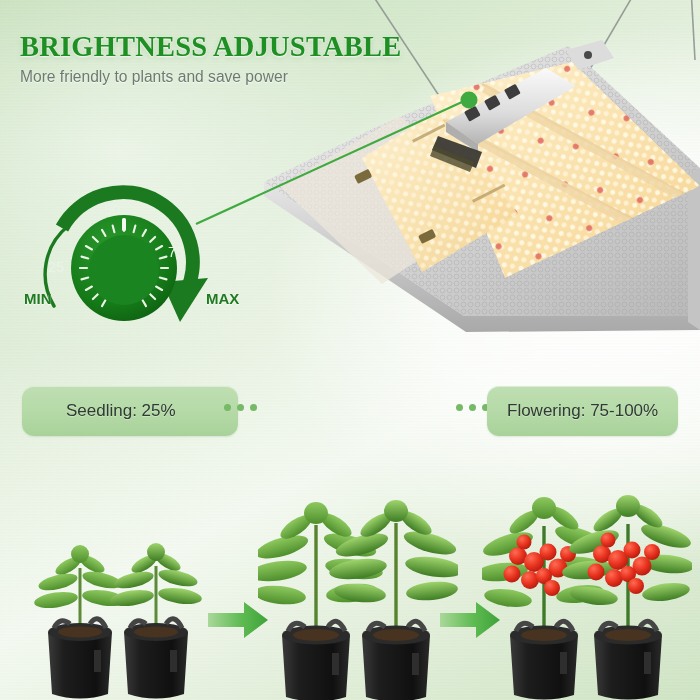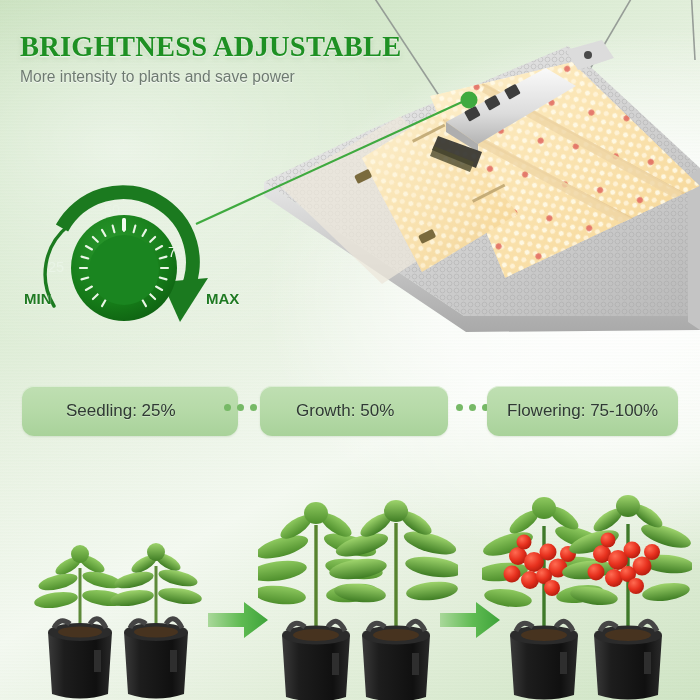--- a/index.html
+++ b/index.html
@@ -204,21 +204,21 @@
     </svg>
   </div>
 
   <svg class="layer" style="z-index:19;" width="700" height="700" viewBox="0 0 700 700">
     <line x1="196" y1="224" x2="462" y2="102" stroke="#3faa3f" stroke-width="2.1"></line>
     <circle cx="469" cy="100" r="8.5" fill="#3faa3f"></circle>
   </svg>
 
   <div id="headline">
     <div id="title">BRIGHTNESS ADJUSTABLE</div>
-    <div class="sub" id="sub2">More intensity to plants and save power</div>
+    <div class="sub" id="sub2">More friendly to plants and save power</div>
   </div>
 
   <div id="dial-wrap">
     <svg id="dial-svg" width="270" height="165" viewBox="0 0 270 165">
       <defs>
         <radialGradient id="knobG" cx="40%" cy="32%" r="75%">
           <stop offset="0%" stop-color="#2b9a2e"></stop>
           <stop offset="70%" stop-color="#157a18"></stop>
           <stop offset="100%" stop-color="#0e5f11"></stop>
         </radialGradient>
@@ -271,23 +271,20 @@
 
   <div id="pill-row">
     <div class="pill" id="pill1">
       <span>Seedling: 25%</span>
     </div>
     <div class="dots" id="dots1">
       <i></i>
         <i></i>
         <i></i>
     </div>
-    <div class="pill" id="pill2">
-      <span>Growth: 50%</span>
-    </div>
     <div class="dots" id="dots2">
       <i></i>
         <i></i>
         <i></i>
     </div>
     <div class="pill" id="pill3">
       <span>Flowering: 75-100%</span>
     </div>
   </div>
 

